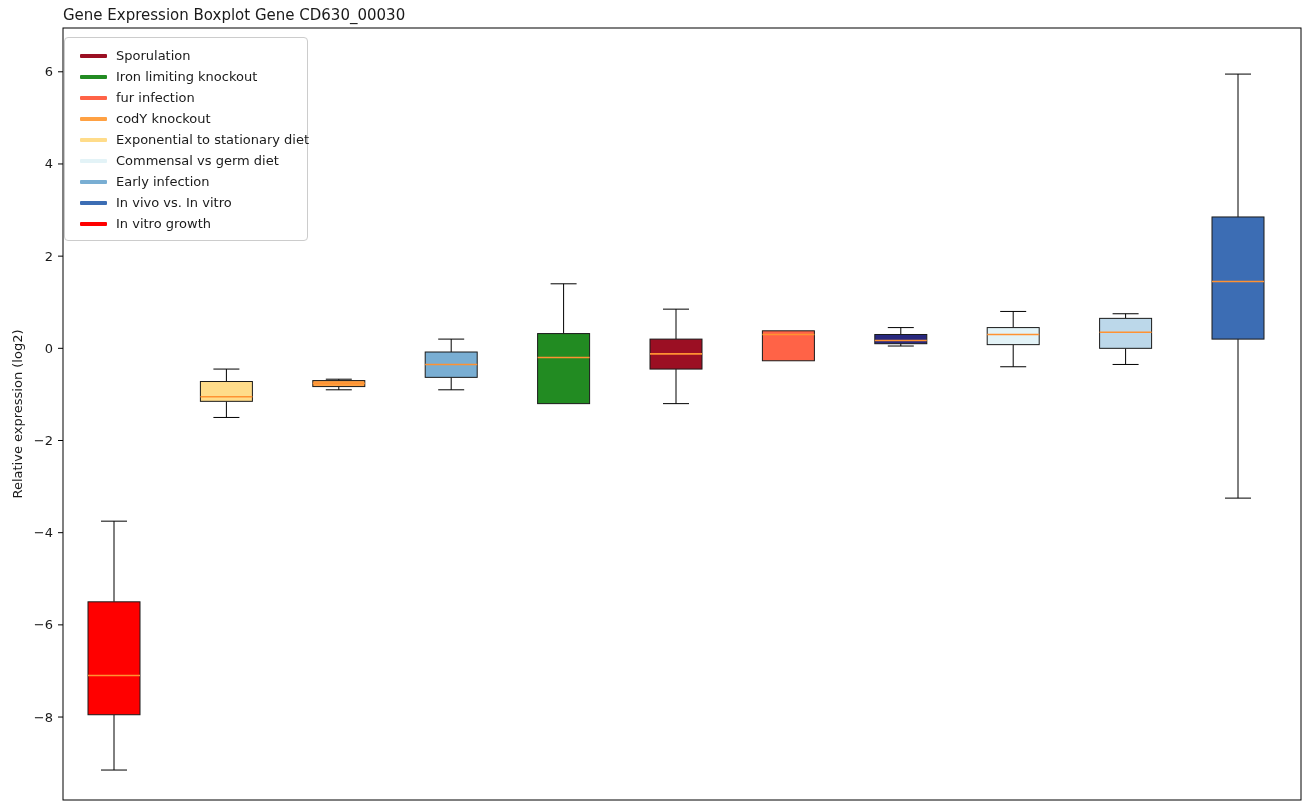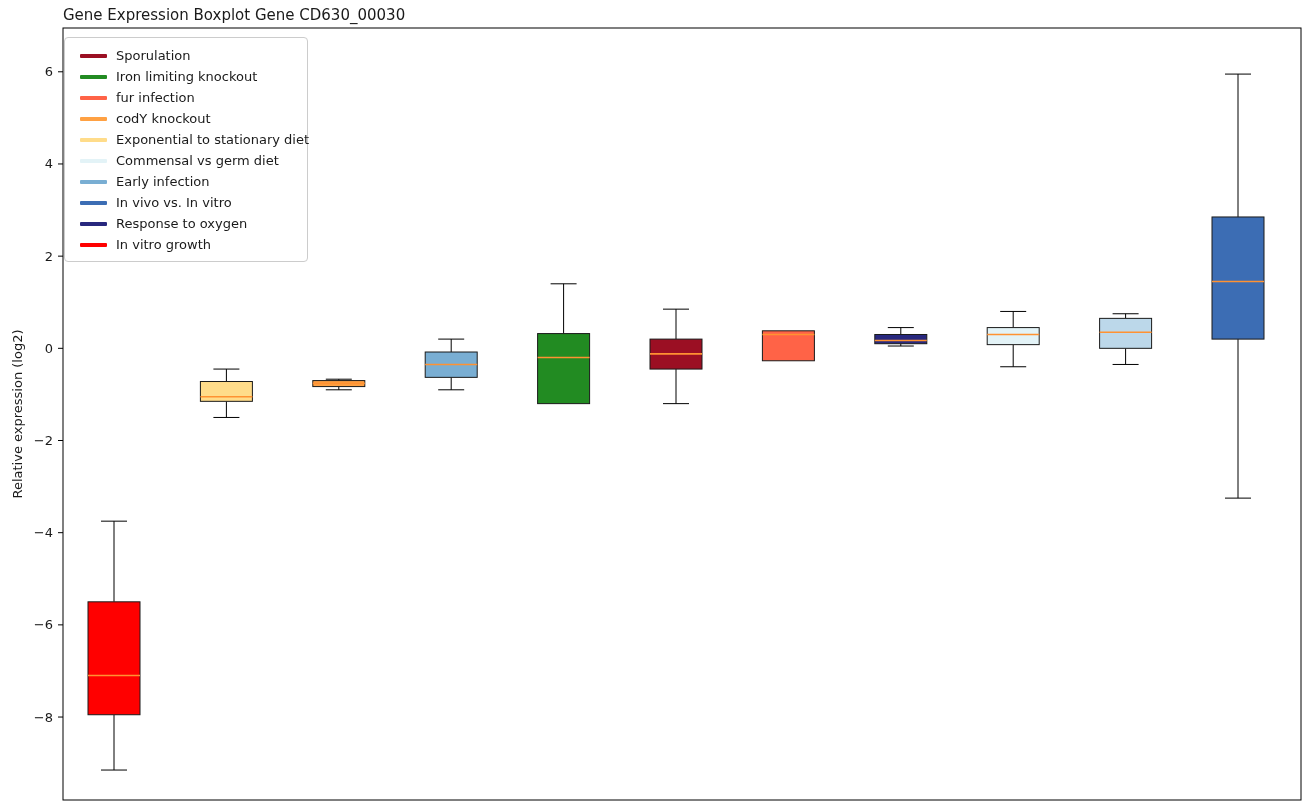--- a/index.html
+++ b/index.html
@@ -188,21 +188,17 @@
       </div>
       <div class="legend-item">
         <span class="legend-swatch" style="background: rgb(121, 174, 211);"></span>
         <span class="legend-label">Early infection</span>
       </div>
       <div class="legend-item">
         <span class="legend-swatch" style="background: rgb(60, 109, 180);"></span>
         <span class="legend-label">In vivo vs. In vitro</span>
       </div>
       <div class="legend-item">
-        <span class="legend-swatch" style="background: rgb(40, 40, 126);"></span>
-        <span class="legend-label">Response to oxygen</span>
-      </div>
-      <div class="legend-item">
         <span class="legend-swatch" style="background: rgb(255, 0, 0);"></span>
         <span class="legend-label">In vitro growth</span>
       </div>
     </div>
 </div>
 
 </body></html>

